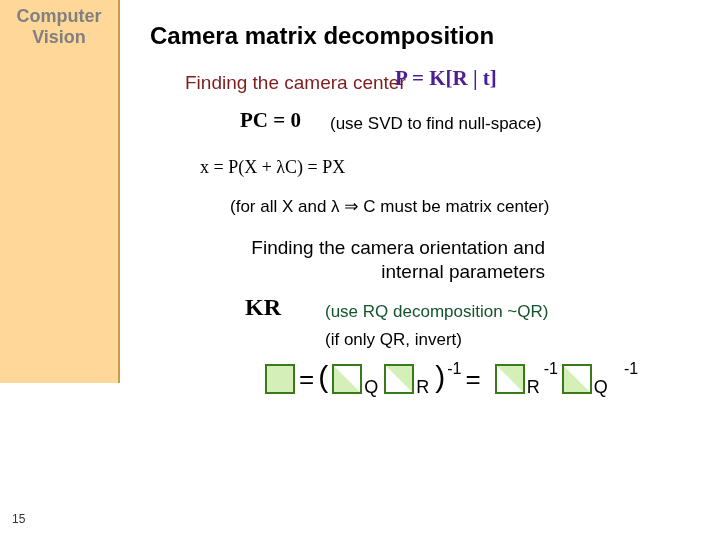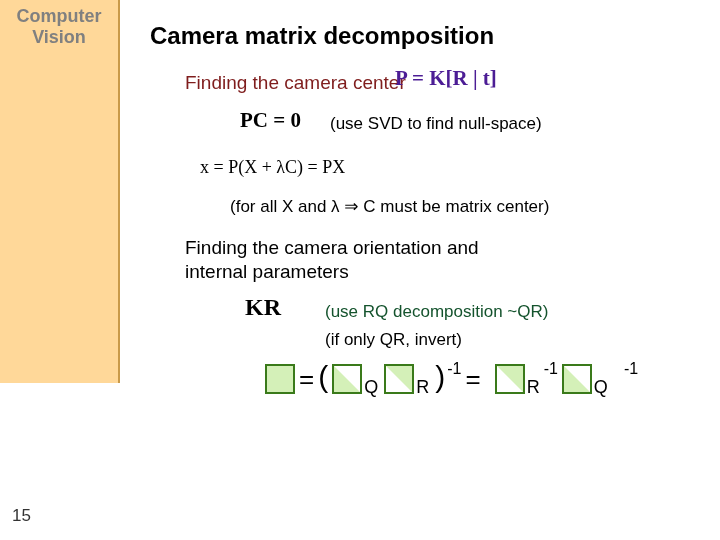--- a/index.html
+++ b/index.html
@@ -84,20 +84,21 @@
     color: #000;
   }
   .section2 {
     position: absolute;
     left: 185px;
     top: 236px;
     font-size: 19px;
     color: #000;
     width: 360px;
     line-height: 1.25;
+    text-align: right;
   }
   .eq-kr {
     position: absolute;
     left: 245px;
     top: 294px;
     font-family: "Times New Roman", serif;
     font-size: 24px;
     font-weight: bold;
     color: #000;
   }
@@ -194,21 +195,21 @@
   }
   .paren {
     font-size: 30px;
     position: relative;
     top: -2px;
   }
   .page-num {
     position: absolute;
     left: 12px;
     bottom: 14px;
-    font-size: 17px;
+    font-size: 12px;
     color: #333;
   }
 </style>
 </head>
 <body>
 
 <div class="sidebar">
   <div class="sidebar-label">
     <div>Computer</div>
     <div>Vision</div>

